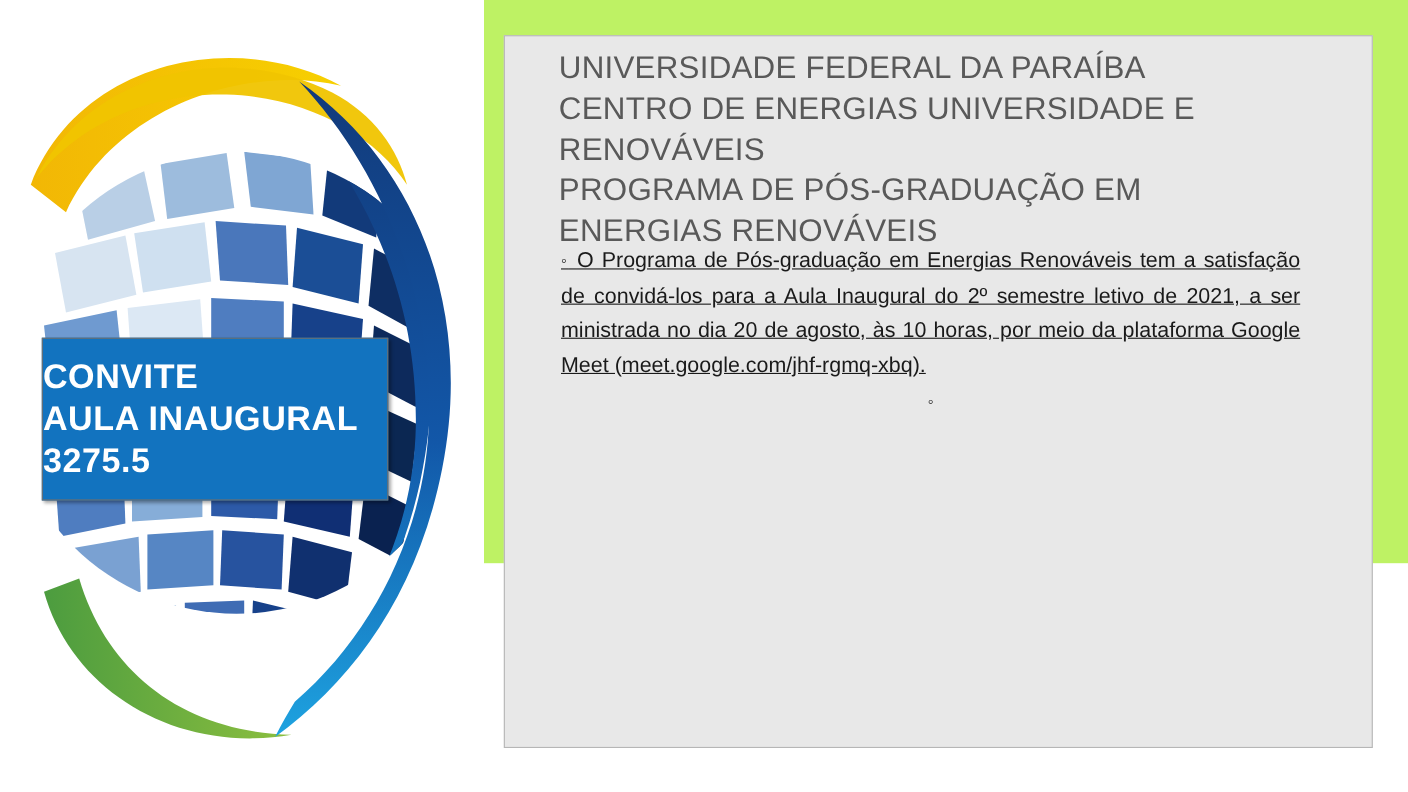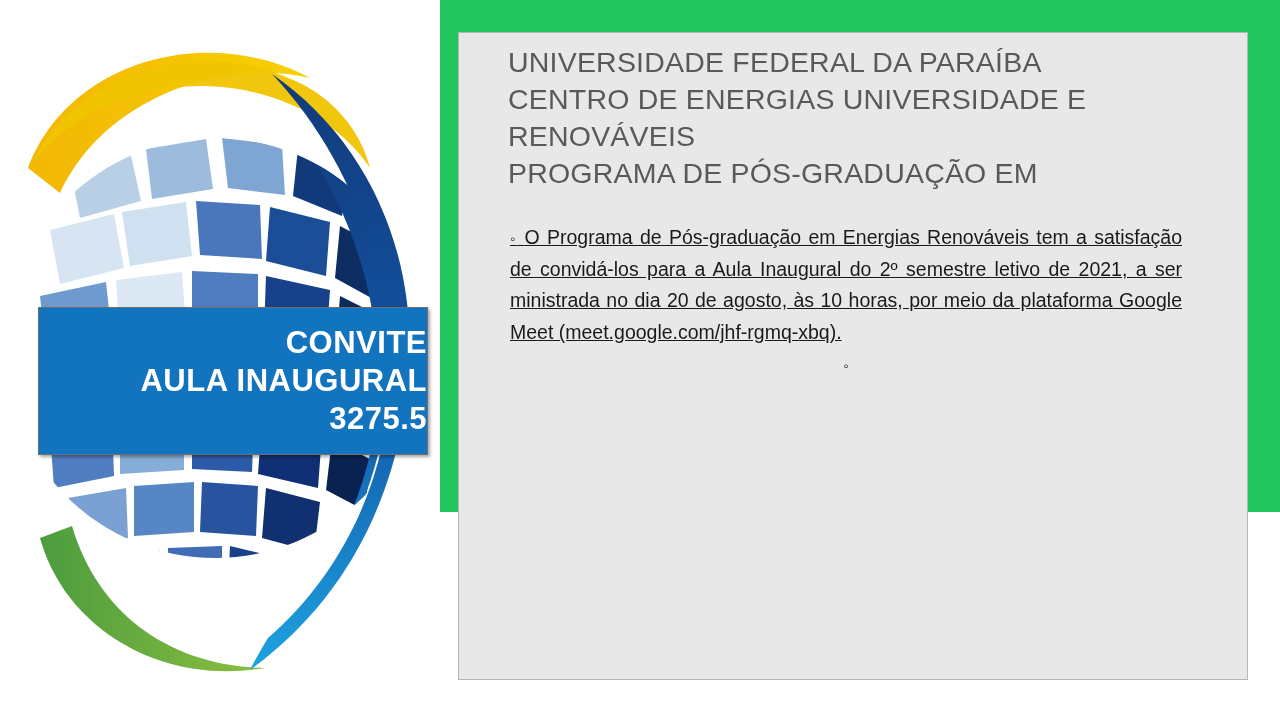--- a/index.html
+++ b/index.html
@@ -42,49 +42,49 @@
     display: block;
     width: 430px;
     height: 680px;
   }
 
   
   .callout {
     position: absolute;
     left: 38px;
     top: 307px;
-    width: 390px;
+    width: 315px;
     height: 148px;
     background: #1273bf;
     border: 1px solid #6f6f6f;
     box-shadow: 2px 2px 3px rgba(0,0,0,0.35);
     display: flex;
     flex-direction: column;
-    align-items: flex-end;
+    align-items: flex-start;
     justify-content: center;
     box-sizing: border-box;
   }
   .callout .line {
     color: #ffffff;
     font-weight: bold;
     font-size: 31px;
     letter-spacing: 0.5px;
     line-height: 1.22;
     text-align: center;
     white-space: nowrap;
   }
 
   
   .right-panel {
     position: absolute;
     left: 440px;
     top: 0;
     width: 840px;
     height: 512px;
-    background: #22c55e;
+    background: #bef264;
     box-sizing: border-box;
   }
   .content-frame {
     position: absolute;
     left: 18px;
     top: 32px;
     width: 790px;
     height: 648px;
     border: 1px solid #b6b6b6;
     box-sizing: border-box;
@@ -224,20 +224,21 @@
   </div>
 
   <div class="right-panel">
     <div class="content-frame"></div>
 
     <div class="heading">
       <span class="hline">UNIVERSIDADE FEDERAL DA PARAÍBA</span>
       <span class="hline">CENTRO DE ENERGIAS UNIVERSIDADE E</span>
       <span class="hline">RENOVÁVEIS</span>
       <span class="hline">PROGRAMA DE PÓS-GRADUAÇÃO EM</span>
+      <span class="hline">ENERGIAS RENOVÁVEIS</span>
     </div>
 
     <div class="body-block">
       <p class="para"><span class="bullet-mark">◦</span> <span>O Programa de Pós-graduação em Energias Renováveis tem a satisfação de convidá-los para a Aula Inaugural do 2º semestre letivo de 2021, a ser ministrada no dia 20 de agosto, às 10 horas, por meio da plataforma Google Meet (meet.google.com/jhf-rgmq-xbq).</span></p>
       <div class="center-dot">◦</div>
     </div>
   </div>
 
 </div>
 

